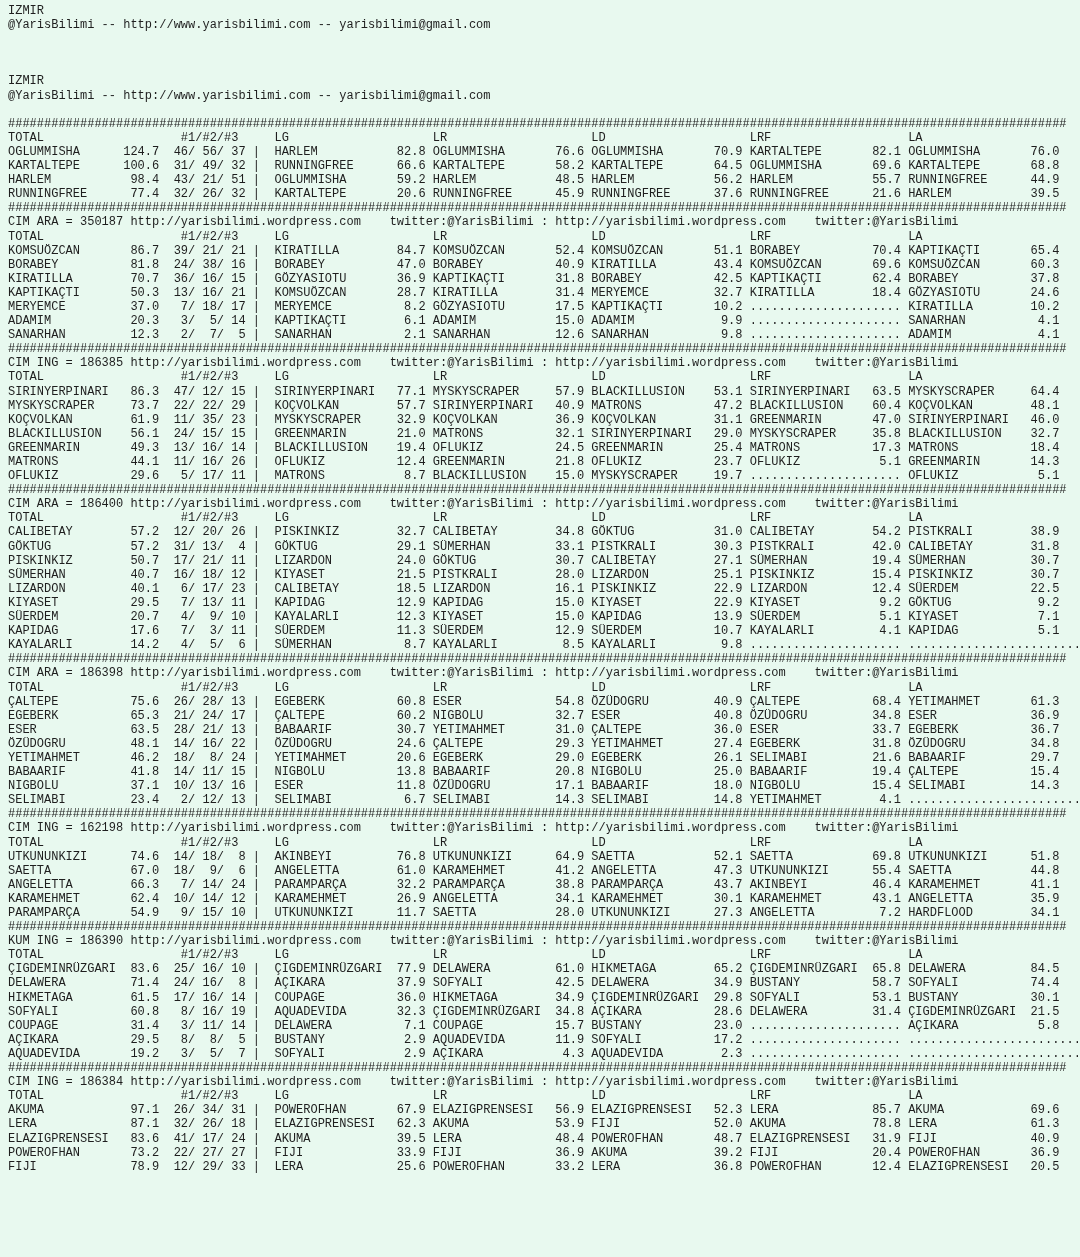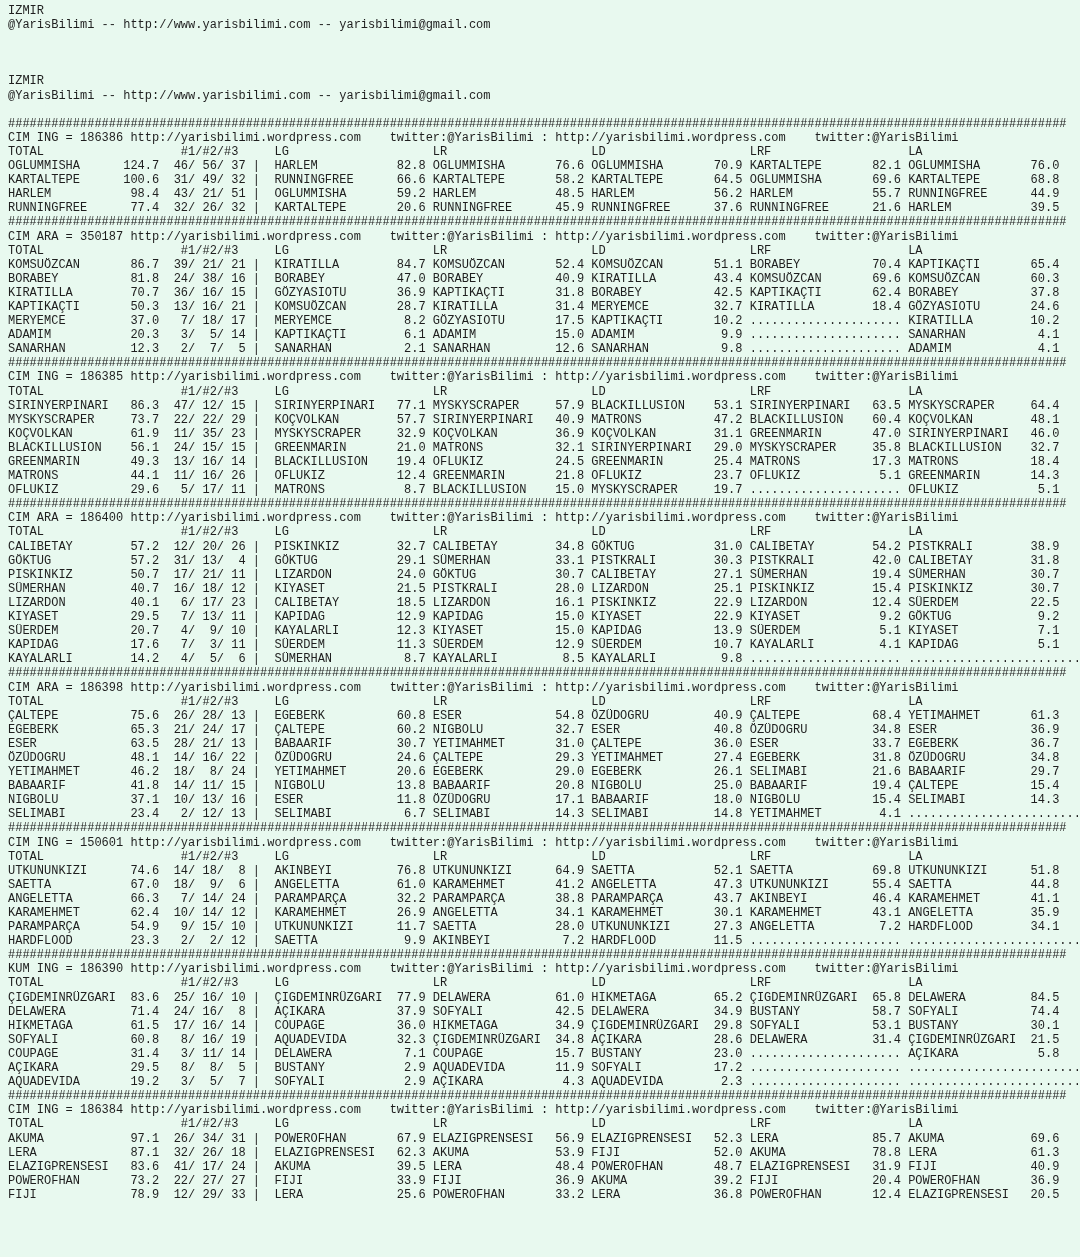--- a/index.html
+++ b/index.html
@@ -21,21 +21,20 @@
     <div class="line">@YarisBilimi -- http://www.yarisbilimi.com -- yarisbilimi@gmail.com</div>
     <div class="line"></div>
     <div class="line"></div>
     <div class="line"></div>
     <div class="line">IZMIR</div>
     <div class="line">@YarisBilimi -- http://www.yarisbilimi.com -- yarisbilimi@gmail.com</div>
     <div class="line"></div>
   </div>
   <div id="sections-root">
       <div class="line">###################################################################################################################################################</div>
-      <div class="line">CIM ING = 186386 http://yarisbilimi.wordpress.com    twitter:@YarisBilimi : http://yarisbilimi.wordpress.com    twitter:@YarisBilimi</div>
       <div class="line">TOTAL                   #1/#2/#3     LG                    LR                    LD                    LRF                   LA</div>
       <div class="line">OGLUMMISHA      124.7  46/ 56/ 37 |  HARLEM           82.8 OGLUMMISHA       76.6 OGLUMMISHA       70.9 KARTALTEPE       82.1 OGLUMMISHA       76.0</div>
       <div class="line">KARTALTEPE      100.6  31/ 49/ 32 |  RUNNINGFREE      66.6 KARTALTEPE       58.2 KARTALTEPE       64.5 OGLUMMISHA       69.6 KARTALTEPE       68.8</div>
       <div class="line">HARLEM           98.4  43/ 21/ 51 |  OGLUMMISHA       59.2 HARLEM           48.5 HARLEM           56.2 HARLEM           55.7 RUNNINGFREE      44.9</div>
       <div class="line">RUNNINGFREE      77.4  32/ 26/ 32 |  KARTALTEPE       20.6 RUNNINGFREE      45.9 RUNNINGFREE      37.6 RUNNINGFREE      21.6 HARLEM           39.5</div>
       <div class="line">###################################################################################################################################################</div>
       <div class="line">CIM ARA = 350187 http://yarisbilimi.wordpress.com    twitter:@YarisBilimi : http://yarisbilimi.wordpress.com    twitter:@YarisBilimi</div>
       <div class="line">TOTAL                   #1/#2/#3     LG                    LR                    LD                    LRF                   LA</div>
       <div class="line">KOMSUÖZCAN       86.7  39/ 21/ 21 |  KIRATILLA        84.7 KOMSUÖZCAN       52.4 KOMSUÖZCAN       51.1 BORABEY          70.4 KAPTIKAÇTI       65.4</div>
       <div class="line">BORABEY          81.8  24/ 38/ 16 |  BORABEY          47.0 BORABEY          40.9 KIRATILLA        43.4 KOMSUÖZCAN       69.6 KOMSUÖZCAN       60.3</div>
@@ -71,28 +70,27 @@
       <div class="line">TOTAL                   #1/#2/#3     LG                    LR                    LD                    LRF                   LA</div>
       <div class="line">ÇALTEPE          75.6  26/ 28/ 13 |  EGEBERK          60.8 ESER             54.8 ÖZÜDOGRU         40.9 ÇALTEPE          68.4 YETIMAHMET       61.3</div>
       <div class="line">EGEBERK          65.3  21/ 24/ 17 |  ÇALTEPE          60.2 NIGBOLU          32.7 ESER             40.8 ÖZÜDOGRU         34.8 ESER             36.9</div>
       <div class="line">ESER             63.5  28/ 21/ 13 |  BABAARIF         30.7 YETIMAHMET       31.0 ÇALTEPE          36.0 ESER             33.7 EGEBERK          36.7</div>
       <div class="line">ÖZÜDOGRU         48.1  14/ 16/ 22 |  ÖZÜDOGRU         24.6 ÇALTEPE          29.3 YETIMAHMET       27.4 EGEBERK          31.8 ÖZÜDOGRU         34.8</div>
       <div class="line">YETIMAHMET       46.2  18/  8/ 24 |  YETIMAHMET       20.6 EGEBERK          29.0 EGEBERK          26.1 SELIMABI         21.6 BABAARIF         29.7</div>
       <div class="line">BABAARIF         41.8  14/ 11/ 15 |  NIGBOLU          13.8 BABAARIF         20.8 NIGBOLU          25.0 BABAARIF         19.4 ÇALTEPE          15.4</div>
       <div class="line">NIGBOLU          37.1  10/ 13/ 16 |  ESER             11.8 ÖZÜDOGRU         17.1 BABAARIF         18.0 NIGBOLU          15.4 SELIMABI         14.3</div>
       <div class="line">SELIMABI         23.4   2/ 12/ 13 |  SELIMABI          6.7 SELIMABI         14.3 SELIMABI         14.8 YETIMAHMET        4.1 ........................</div>
       <div class="line">###################################################################################################################################################</div>
-      <div class="line">CIM ING = 150601 http://yarisbilimi.wordpress.com    twitter:@YarisBilimi : http://yarisbilimi.wordpress.com    twitter:@YarisBilimi</div>
+      <div class="line">CIM ING = 162198 http://yarisbilimi.wordpress.com    twitter:@YarisBilimi : http://yarisbilimi.wordpress.com    twitter:@YarisBilimi</div>
       <div class="line">TOTAL                   #1/#2/#3     LG                    LR                    LD                    LRF                   LA</div>
       <div class="line">UTKUNUNKIZI      74.6  14/ 18/  8 |  AKINBEYI         76.8 UTKUNUNKIZI      64.9 SAETTA           52.1 SAETTA           69.8 UTKUNUNKIZI      51.8</div>
       <div class="line">SAETTA           67.0  18/  9/  6 |  ANGELETTA        61.0 KARAMEHMET       41.2 ANGELETTA        47.3 UTKUNUNKIZI      55.4 SAETTA           44.8</div>
       <div class="line">ANGELETTA        66.3   7/ 14/ 24 |  PARAMPARÇA       32.2 PARAMPARÇA       38.8 PARAMPARÇA       43.7 AKINBEYI         46.4 KARAMEHMET       41.1</div>
       <div class="line">KARAMEHMET       62.4  10/ 14/ 12 |  KARAMEHMET       26.9 ANGELETTA        34.1 KARAMEHMET       30.1 KARAMEHMET       43.1 ANGELETTA        35.9</div>
       <div class="line">PARAMPARÇA       54.9   9/ 15/ 10 |  UTKUNUNKIZI      11.7 SAETTA           28.0 UTKUNUNKIZI      27.3 ANGELETTA         7.2 HARDFLOOD        34.1</div>
-      <div class="line">HARDFLOOD        23.3   2/  2/ 12 |  SAETTA            9.9 AKINBEYI          7.2 HARDFLOOD        11.5 ..................... ........................</div>
       <div class="line">###################################################################################################################################################</div>
       <div class="line">KUM ING = 186390 http://yarisbilimi.wordpress.com    twitter:@YarisBilimi : http://yarisbilimi.wordpress.com    twitter:@YarisBilimi</div>
       <div class="line">TOTAL                   #1/#2/#3     LG                    LR                    LD                    LRF                   LA</div>
       <div class="line">ÇIGDEMINRÜZGARI  83.6  25/ 16/ 10 |  ÇIGDEMINRÜZGARI  77.9 DELAWERA         61.0 HIKMETAGA        65.2 ÇIGDEMINRÜZGARI  65.8 DELAWERA         84.5</div>
       <div class="line">DELAWERA         71.4  24/ 16/  8 |  AÇIKARA          37.9 SOFYALI          42.5 DELAWERA         34.9 BUSTANY          58.7 SOFYALI          74.4</div>
       <div class="line">HIKMETAGA        61.5  17/ 16/ 14 |  COUPAGE          36.0 HIKMETAGA        34.9 ÇIGDEMINRÜZGARI  29.8 SOFYALI          53.1 BUSTANY          30.1</div>
       <div class="line">SOFYALI          60.8   8/ 16/ 19 |  AQUADEVIDA       32.3 ÇIGDEMINRÜZGARI  34.8 AÇIKARA          28.6 DELAWERA         31.4 ÇIGDEMINRÜZGARI  21.5</div>
       <div class="line">COUPAGE          31.4   3/ 11/ 14 |  DELAWERA          7.1 COUPAGE          15.7 BUSTANY          23.0 ..................... AÇIKARA           5.8</div>
       <div class="line">AÇIKARA          29.5   8/  8/  5 |  BUSTANY           2.9 AQUADEVIDA       11.9 SOFYALI          17.2 ..................... ........................</div>
       <div class="line">AQUADEVIDA       19.2   3/  5/  7 |  SOFYALI           2.9 AÇIKARA           4.3 AQUADEVIDA        2.3 ..................... ........................</div>

